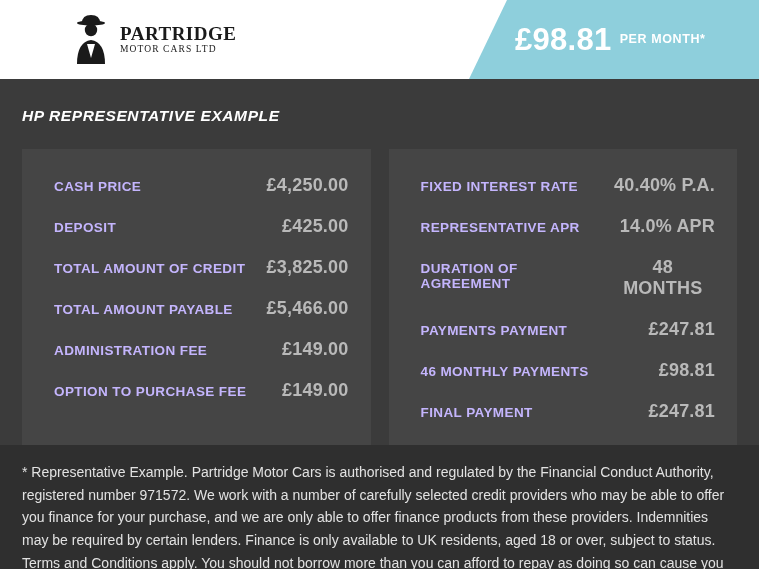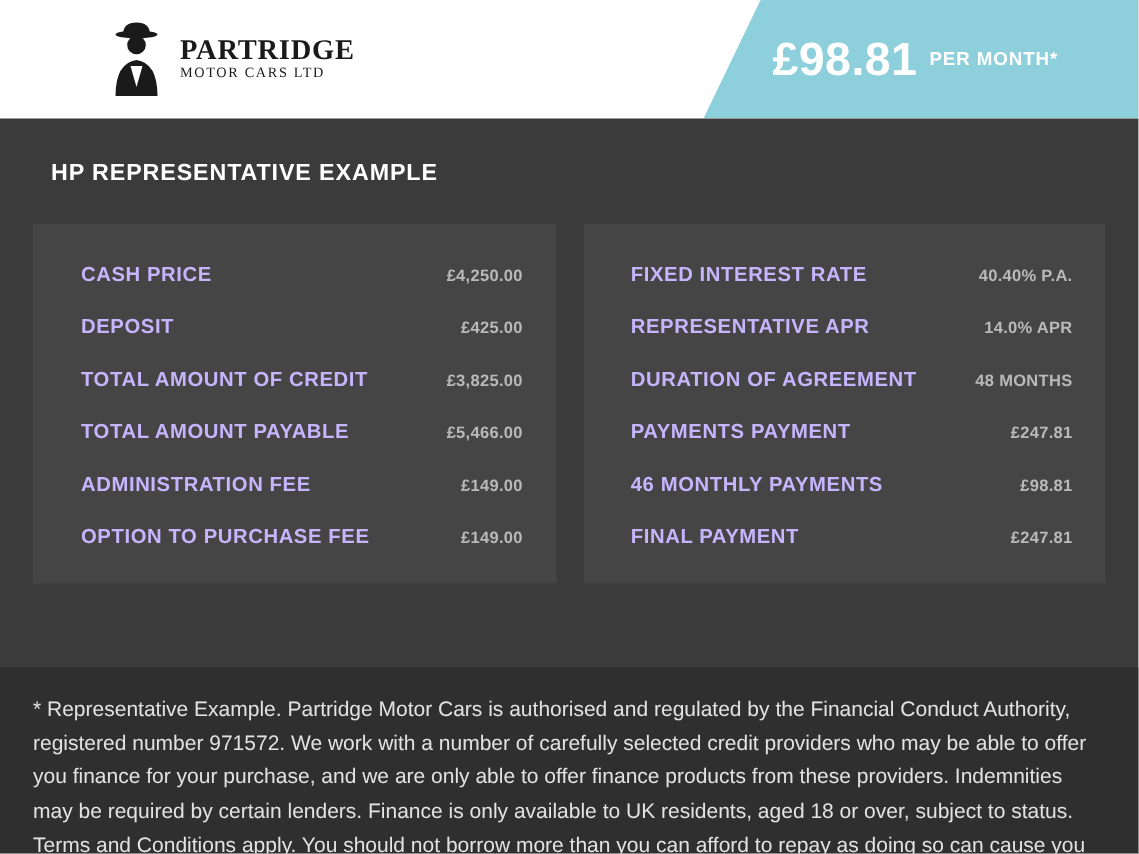--- a/index.html
+++ b/index.html
@@ -85,21 +85,22 @@
     right: 0;
     bottom: 0;
     background: #3b3b3b;
     padding: 0;
   }
   .section-title {
     color: #ffffff;
     font-size: 15.5px;
     font-weight: bold;
     letter-spacing: 0.6px;
-    padding: 28px 0 0 34px;
+    padding: 28px 0 0 22px;
+    font-style: italic;
   }
 
   .panels {
     display: flex;
     gap: 18px;
     padding: 24px 22px 0 22px;
   }
   .panel {
     background: #454545;
     flex: 1;
@@ -112,21 +113,21 @@
     padding: 10px 6px 10px 16px;
   }
   .row-label {
     color: #c4b5fd;
     font-size: 13.5px;
     font-weight: bold;
     letter-spacing: 0.4px;
   }
   .row-value {
     color: #b9b9b9;
-    font-size: 11px;
+    font-size: 18px;
     font-weight: bold;
     letter-spacing: 0.2px;
     text-align: center;
   }
 
   
   .disclaimer {
     position: absolute;
     left: 0;
     right: 0;

